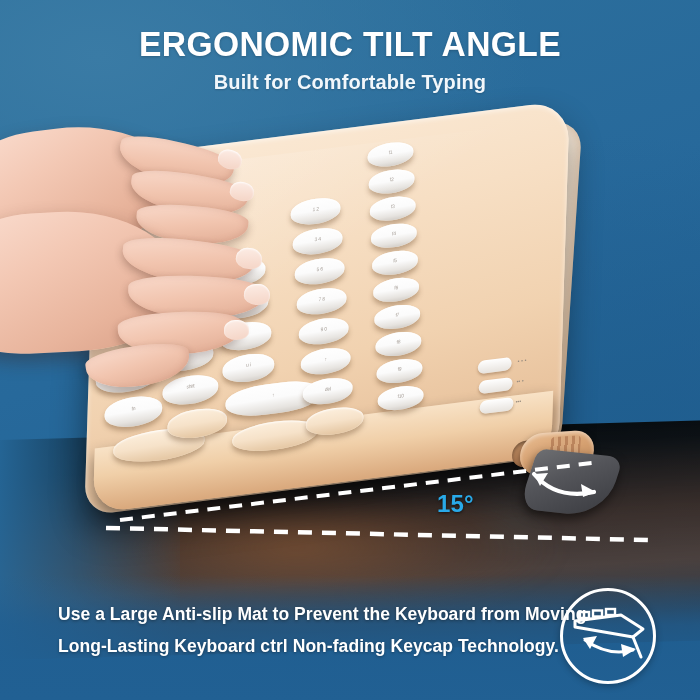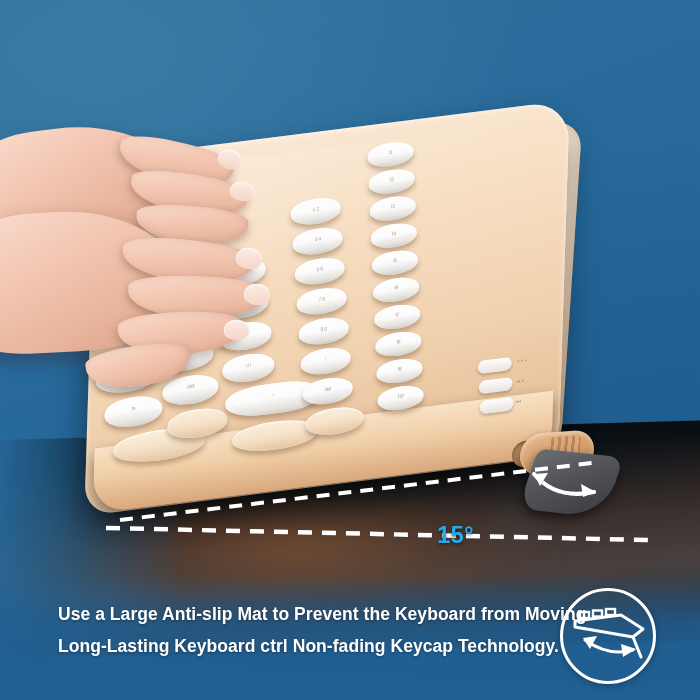--- a/index.html
+++ b/index.html
@@ -176,21 +176,21 @@
   }
   .nail {
     position:absolute; background:linear-gradient(170deg,#fdeee7,#f4d3c4);
     border-radius:50% 50% 55% 55% / 55% 55% 45% 45%;
     box-shadow:inset 0 1px 2px rgba(255,255,255,.9);
   }
 
   
   .ann { position:absolute; inset:0; z-index:45; pointer-events:none; }
   .angle-label {
-    position:absolute; left:437px; top:521px;
+    position:absolute; left:437px; top:490px;
     font-size:24px; font-weight:bold; color:#29a9e8;
     letter-spacing:.2px;
     text-shadow:0 1px 3px rgba(0,0,0,.6);
   }
   .glow {
     position:absolute; left:470px; top:480px; width:90px; height:80px;
     background:radial-gradient(ellipse at 50% 50%, rgba(41,169,232,.42) 0%, rgba(41,169,232,0) 70%);
     filter:blur(3px);
   }
 
@@ -363,20 +363,24 @@
                 transform:rotate(-3deg);"></div>
     <div class="finger" style="left:132px; top:120px; width:132px; height:42px; transform:rotate(6deg);"></div>
     <div class="finger" style="left:138px; top:156px; width:136px; height:42px; transform:rotate(2deg);"></div>
     <div class="finger" style="left:128px; top:192px; width:124px; height:42px; transform:rotate(-2deg);"></div>
     <div class="finger" style="left:96px;  top:226px; width:104px; height:40px; transform:rotate(-8deg);"></div>
     <div class="nail" style="left:246px; top:128px; width:26px; height:21px; transform:rotate(9deg);"></div>
     <div class="nail" style="left:254px; top:164px; width:26px; height:21px; transform:rotate(4deg);"></div>
     <div class="nail" style="left:234px; top:200px; width:25px; height:20px; transform:rotate(-1deg);"></div>
   </div>
 
+  <div class="header">
+    <div class="title">ERGONOMIC TILT ANGLE</div>
+    <div class="subtitle">Built for Comfortable Typing</div>
+  </div>
 
   <div class="glow"></div>
   <div class="ann">
     <svg width="700" height="700" viewBox="0 0 700 700">
 
       <line x1="120" y1="520" x2="600" y2="462" stroke="#ffffff" stroke-width="4" stroke-dasharray="13 9" stroke-linecap="butt"></line>
 
       <line x1="106" y1="528" x2="648" y2="540" stroke="#ffffff" stroke-width="4.5" stroke-dasharray="14 10" stroke-linecap="butt"></line>
 
       <path d="M 534 474 Q 556 500 594 492" fill="none" stroke="#ffffff" stroke-width="4.2" stroke-linecap="round"></path>

